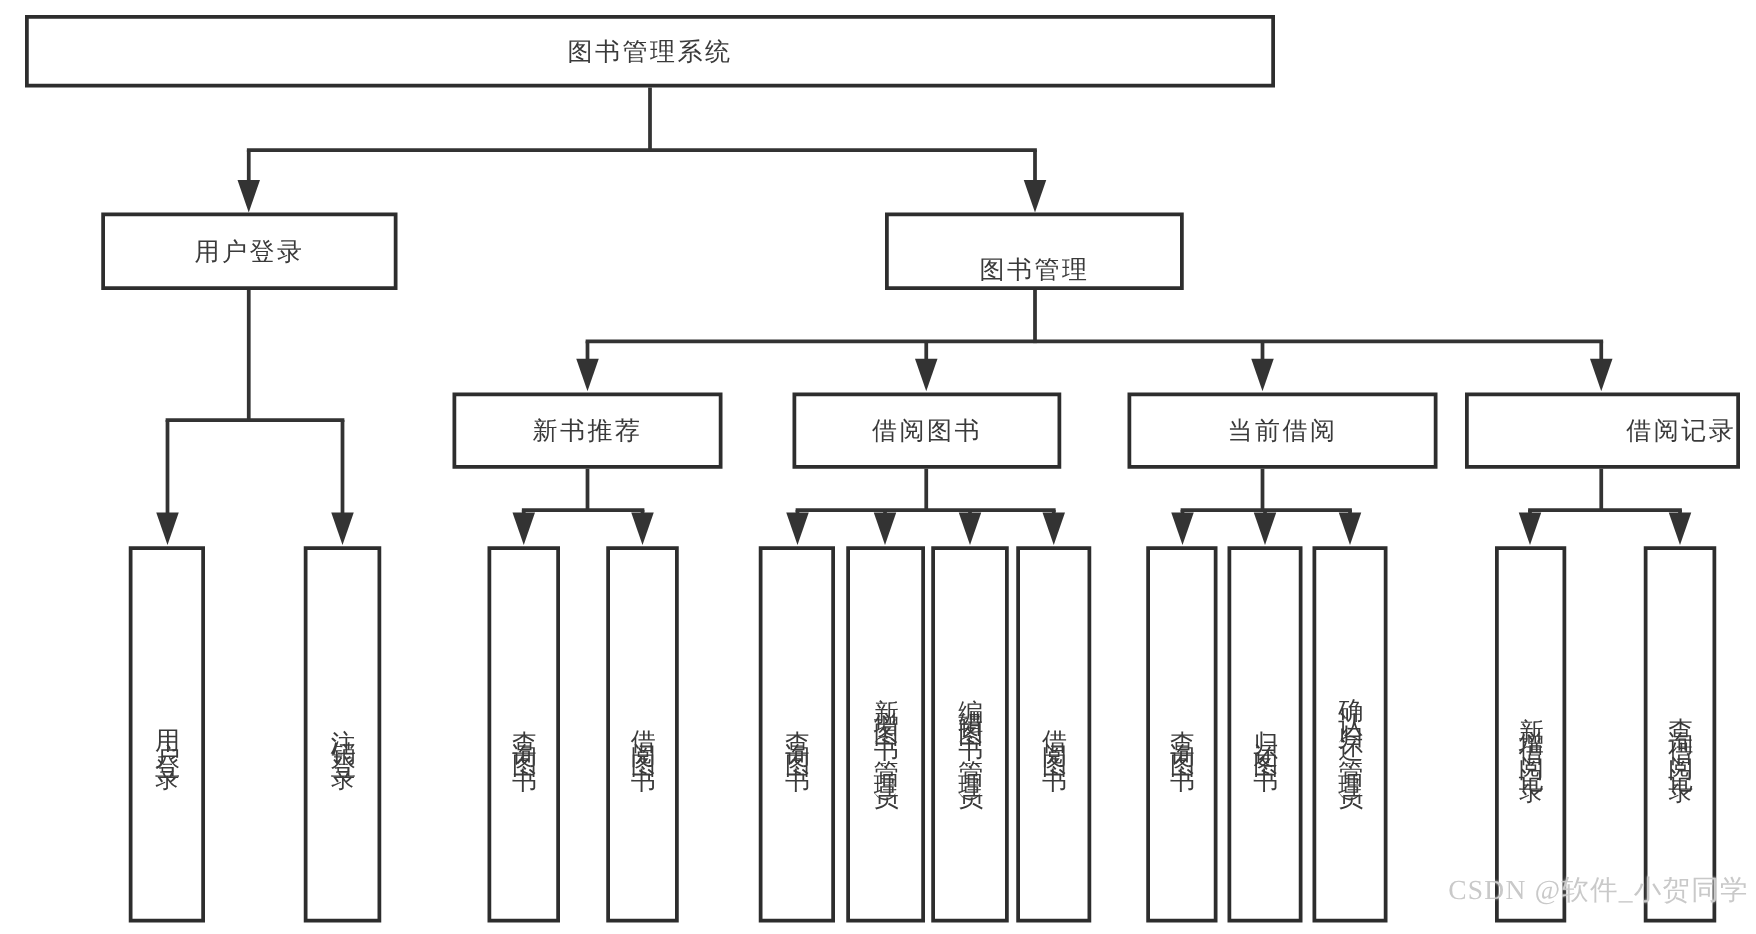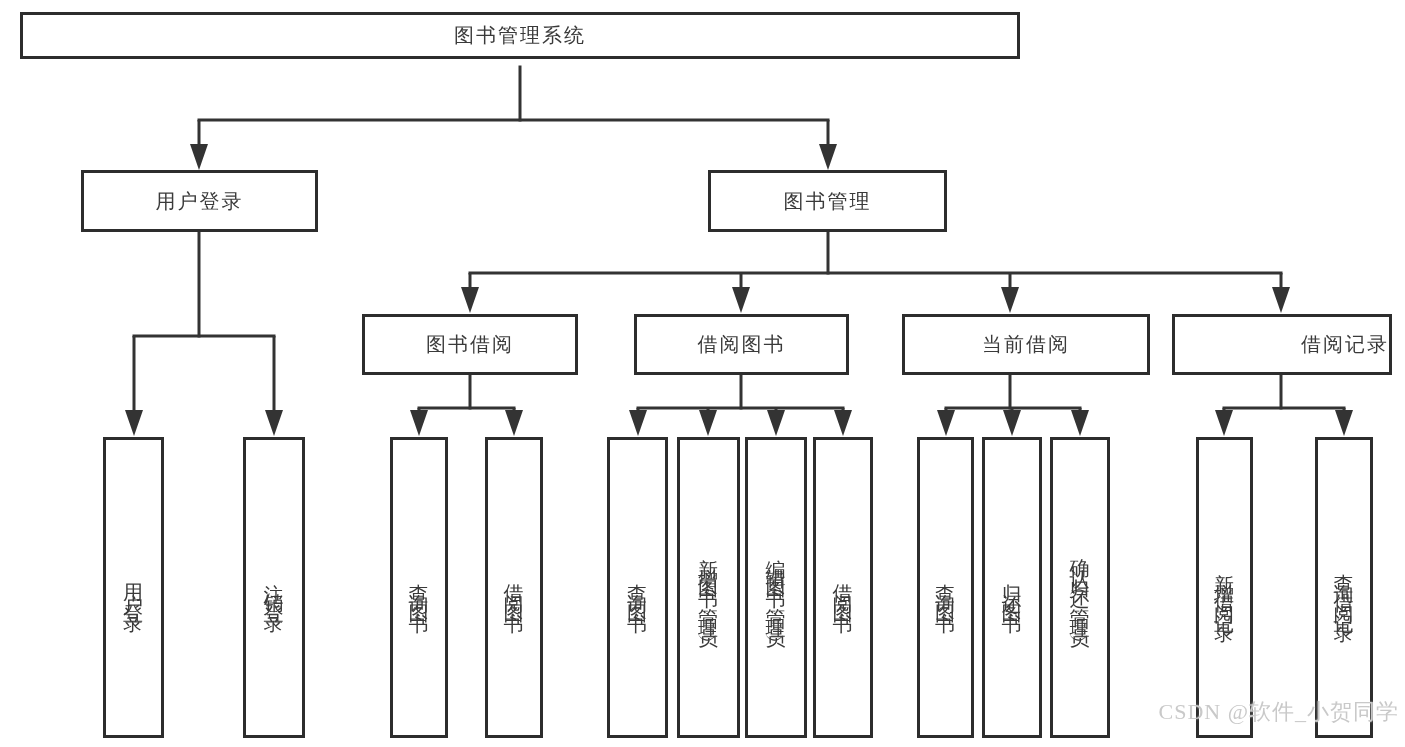--- a/index.html
+++ b/index.html
@@ -22,23 +22,23 @@
     letter-spacing:2px;
     z-index:2;
   }
   .vbox span{
     writing-mode:vertical-rl;
     text-orientation:mixed;
     letter-spacing:10px;
     line-height:1;
   }
   
-  #n-root{left:20px;top:12px;width:1000px;height:47px;}
+  #n-root{left:20px;top:12px;width:1000px;height:58px;}
   #n-l2a{left:81px;top:170px;width:237px;height:62px;}
-  #n-l2b{left:708px;top:170px;width:239px;height:62px;}
+  #n-l2b{left:708px;top:170px;width:239px;height:62px;align-items:flex-end;}
   #n-l3a{left:362px;top:314px;width:216px;height:61px;}
   #n-l3b{left:634px;top:314px;width:215px;height:61px;}
   #n-l3c{left:902px;top:314px;width:248px;height:61px;}
   #n-l3d{left:1172px;top:314px;width:220px;height:61px;justify-content:flex-end;}
   #n-a1{left:103px;top:437px;width:61px;height:301px;}
   #n-a2{left:243px;top:437px;width:62px;height:301px;}
   #n-b1{left:390px;top:437px;width:58px;height:301px;}
   #n-b2{left:485px;top:437px;width:58px;height:301px;}
   #n-c1{left:607px;top:437px;width:61px;height:301px;}
   #n-c2{left:677px;top:437px;width:63px;height:301px;}
@@ -125,21 +125,21 @@
   </div>
 
   <div class="box" id="n-l2a">
     <span>用户登录</span>
   </div>
   <div class="box" id="n-l2b">
     <span>图书管理</span>
   </div>
 
   <div class="box" id="n-l3a">
-    <span>图书借阅</span>
+    <span>新书推荐</span>
   </div>
   <div class="box" id="n-l3b">
     <span>借阅图书</span>
   </div>
   <div class="box" id="n-l3c">
     <span>当前借阅</span>
   </div>
   <div class="box" id="n-l3d">
     <span>借阅记录</span>
   </div>

